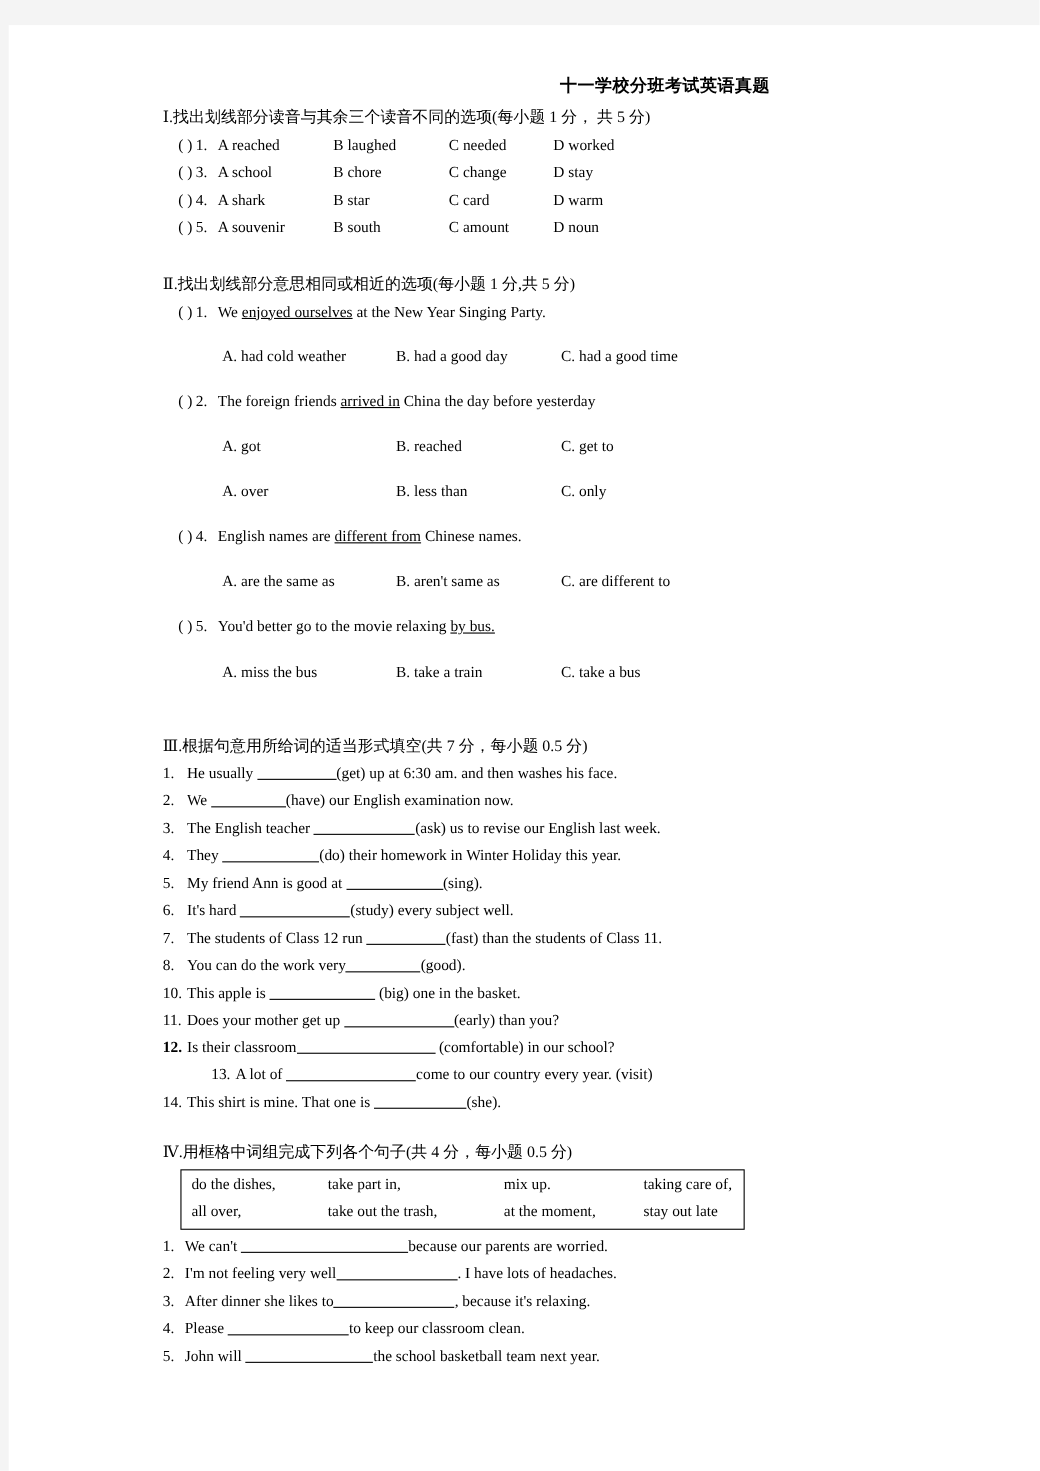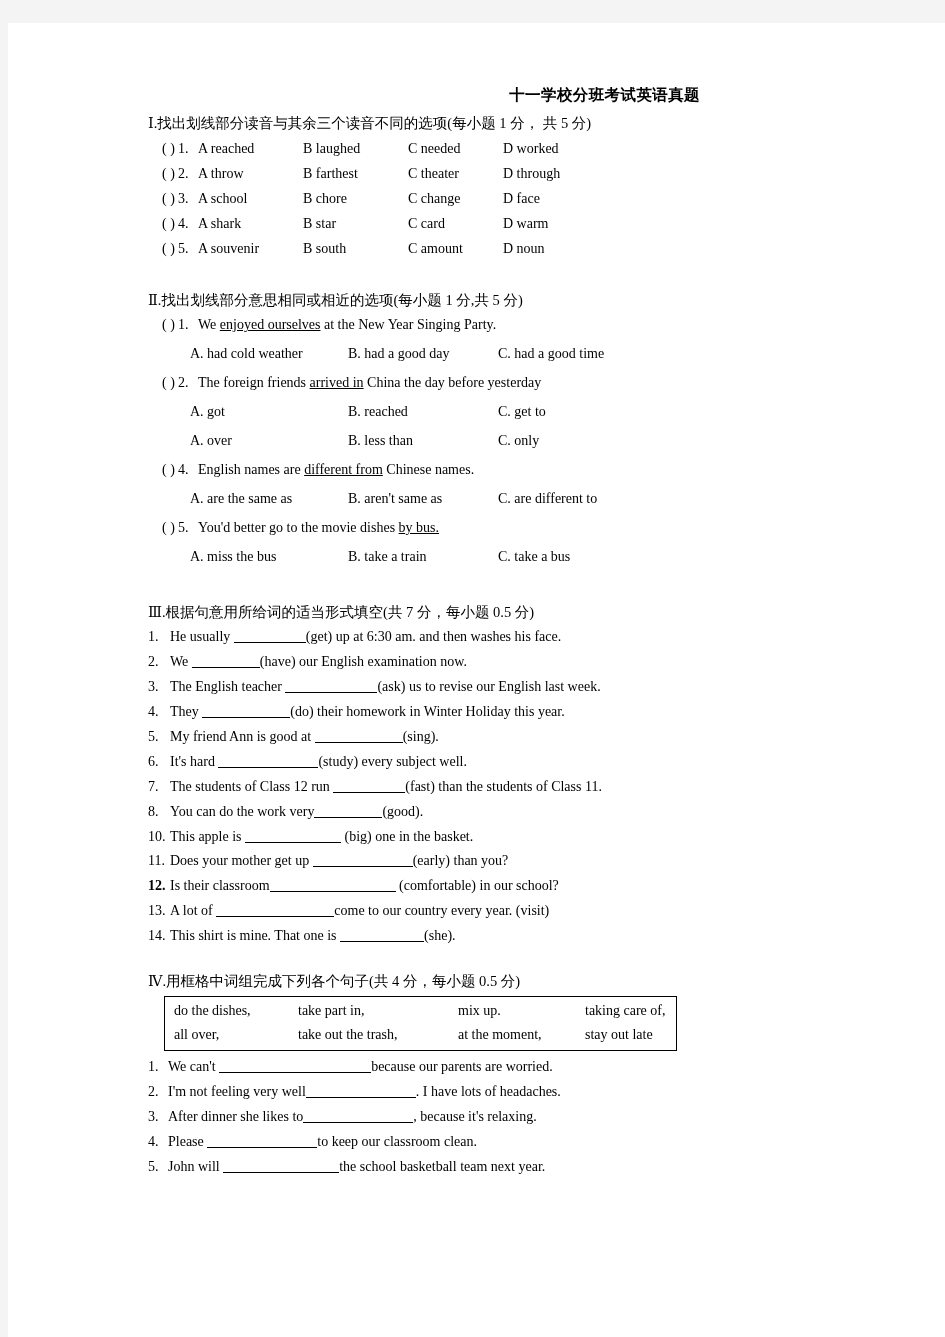--- a/index.html
+++ b/index.html
@@ -33,21 +33,21 @@
     position: absolute;
     top: 23px;
     left: 8px;
     width: 937px;
     height: 1314px;
     background: #ffffff;
   }
   .content {
     position: absolute;
     left: 140px;
-    top: 62px;
+    top: 46px;
     width: 560px;
   }
 
   .doc-title {
     font-weight: bold;
     font-size: 15.5px;
     text-align: right;
     letter-spacing: 0.4px;
     margin: 0 0 9px 0;
     padding-right: 8px;
@@ -64,21 +64,21 @@
   .q-line {
     font-size: 14px;
     line-height: 1.78;
     white-space: nowrap;
     margin: 0;
   }
   .opt-line {
     font-size: 14px;
     line-height: 1.78;
     white-space: nowrap;
-    margin: 4px;
+    margin: 16px;
     padding-left: 38px;
   }
 
   .paren {
     display: inline-block;
     width: 30px;
     padding-left: 14px;
     box-sizing: border-box;
   }
   .qnum {
@@ -138,24 +138,21 @@
   <div class="content">
 
     <div class="doc-title">十一学校分班考试英语真题</div>
 
     <div class="section-heading">Ⅰ.找出划线部分读音与其余三个读音不同的选项(每小题 1 分， 共 5 分)</div>
     <div>
       <div class="q-line row1">
         <span class="paren">(    )</span><span class="qnum">1.</span><span class="col-a">A  reached</span><span class="col-b">B  laughed</span><span class="col-c">C  needed</span><span class="col-d">D  worked</span>
       </div>
       <div class="q-line row1">
-        <span class="paren">(    )</span><span class="qnum">2.</span><span class="col-a">A  throw</span><span class="col-b">B  farthest</span><span class="col-c">C  theater</span><span class="col-d">D  through</span>
-      </div>
-      <div class="q-line row1">
-        <span class="paren">(    )</span><span class="qnum">3.</span><span class="col-a">A  school</span><span class="col-b">B  chore</span><span class="col-c">C  change</span><span class="col-d">D  face</span>
+        <span class="paren">(    )</span><span class="qnum">3.</span><span class="col-a">A  school</span><span class="col-b">B  chore</span><span class="col-c">C  change</span><span class="col-d">D  stay</span>
       </div>
       <div class="q-line row1">
         <span class="paren">(    )</span><span class="qnum">4.</span><span class="col-a">A  shark</span><span class="col-b">B  star</span><span class="col-c">C  card</span><span class="col-d">D  warm</span>
       </div>
       <div class="q-line row1">
         <span class="paren">(    )</span><span class="qnum">5.</span><span class="col-a">A  souvenir</span><span class="col-b">B  south</span><span class="col-c">C  amount</span><span class="col-d">D  noun</span>
       </div>
     </div>
 
     <div class="gap-lg"></div>
@@ -182,21 +179,21 @@
       </div>
 
       <div class="q-line">
         <span class="paren">(    )</span><span class="qnum">4.</span><span>English names are </span><span class="u">different from</span><span> Chinese names.</span>
       </div>
       <div class="opt-line">
         <span class="o1">A. are the same as</span><span class="o2">B. aren't same as</span><span class="o3">C. are different to</span>
       </div>
 
       <div class="q-line">
-        <span class="paren">(    )</span><span class="qnum">5.</span><span>You'd better go to the movie dishes </span><span class="u">by bus.</span><span></span>
+        <span class="paren">(    )</span><span class="qnum">5.</span><span>You'd better go to the movie relaxing </span><span class="u">by bus.</span><span></span>
       </div>
       <div class="opt-line">
         <span class="o1">A. miss the bus</span><span class="o2">B. take a train</span><span class="o3">C. take a bus</span>
       </div>
     </div>
 
     <div class="gap-lg"></div>
 
     <div class="section-heading">Ⅲ.根据句意用所给词的适当形式填空(共 7 分，每小题 0.5 分)</div>
     <div id="section3-items">
@@ -204,21 +201,21 @@
         <div class="q-line"><span style="display: inline-block; min-width: 22px;">2.</span><span>We  </span><span class="blank" style="width: 68px;"></span><span>(have) our English examination now.</span></div>
         <div class="q-line"><span style="display: inline-block; min-width: 22px;">3.</span><span>The English teacher </span><span class="blank" style="width: 92px;"></span><span>(ask) us to revise our English last week.</span></div>
         <div class="q-line"><span style="display: inline-block; min-width: 22px;">4.</span><span>They </span><span class="blank" style="width: 88px;"></span><span>(do) their homework in Winter Holiday this year.</span></div>
         <div class="q-line"><span style="display: inline-block; min-width: 22px;">5.</span><span>My friend Ann is good at </span><span class="blank" style="width: 88px;"></span><span>(sing).</span></div>
         <div class="q-line"><span style="display: inline-block; min-width: 22px;">6.</span><span>It's hard </span><span class="blank" style="width: 100px;"></span><span>(study) every subject well.</span></div>
         <div class="q-line"><span style="display: inline-block; min-width: 22px;">7.</span><span>The students of Class 12 run </span><span class="blank" style="width: 72px;"></span><span>(fast) than the students of Class 11.</span></div>
         <div class="q-line"><span style="display: inline-block; min-width: 22px;">8.</span><span>You can do the work very</span><span class="blank" style="width: 68px;"></span><span>(good).</span></div>
         <div class="q-line"><span style="display: inline-block; min-width: 22px;">10.</span><span>This apple is </span><span class="blank" style="width: 96px;"></span><span> (big) one in the basket.</span></div>
         <div class="q-line"><span style="display: inline-block; min-width: 22px;">11.</span><span>Does your mother get up </span><span class="blank" style="width: 100px;"></span><span>(early) than you?</span></div>
         <div class="q-line"><span style="display: inline-block; min-width: 22px; font-weight: bold;">12.</span><span>Is their classroom</span><span class="blank" style="width: 126px;"></span><span> (comfortable) in our school?</span></div>
-        <div class="q-line"><span style="display: inline-block; min-width: 22px;">13.</span><span>A lot of </span><span class="blank" style="width: 118px;"></span><span>come to our country every year. (visit)</span></div>
+        <div class="q-line"><span style="display: inline-block; min-width: 22px; margin-left: 44px;">13.</span><span>A lot of </span><span class="blank" style="width: 118px;"></span><span>come to our country every year. (visit)</span></div>
         <div class="q-line"><span style="display: inline-block; min-width: 22px;">14.</span><span>This shirt is mine. That one is </span><span class="blank" style="width: 84px;"></span><span>(she).</span></div>
       </div>
 
     <div class="gap-md"></div>
 
     <div class="section-heading">Ⅳ.用框格中词组完成下列各个句子(共 4 分，每小题 0.5 分)</div>
     <div class="word-box">
       <div class="wb-row">
         <span class="wb-c1">do the dishes,</span><span class="wb-c2">take part in,</span><span class="wb-c3">mix up.</span><span class="wb-c4">taking care of,</span>
       </div>

